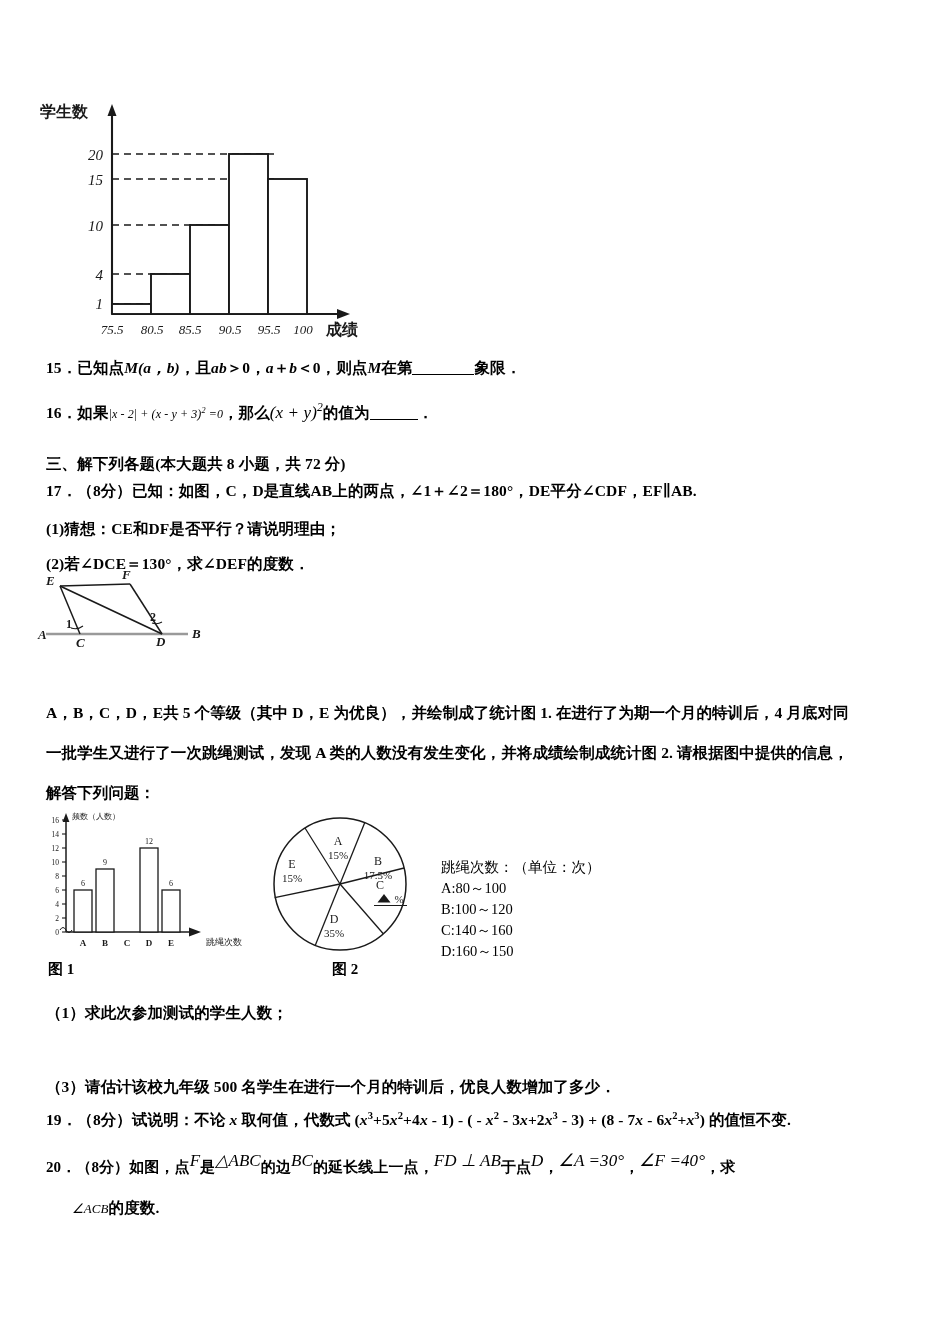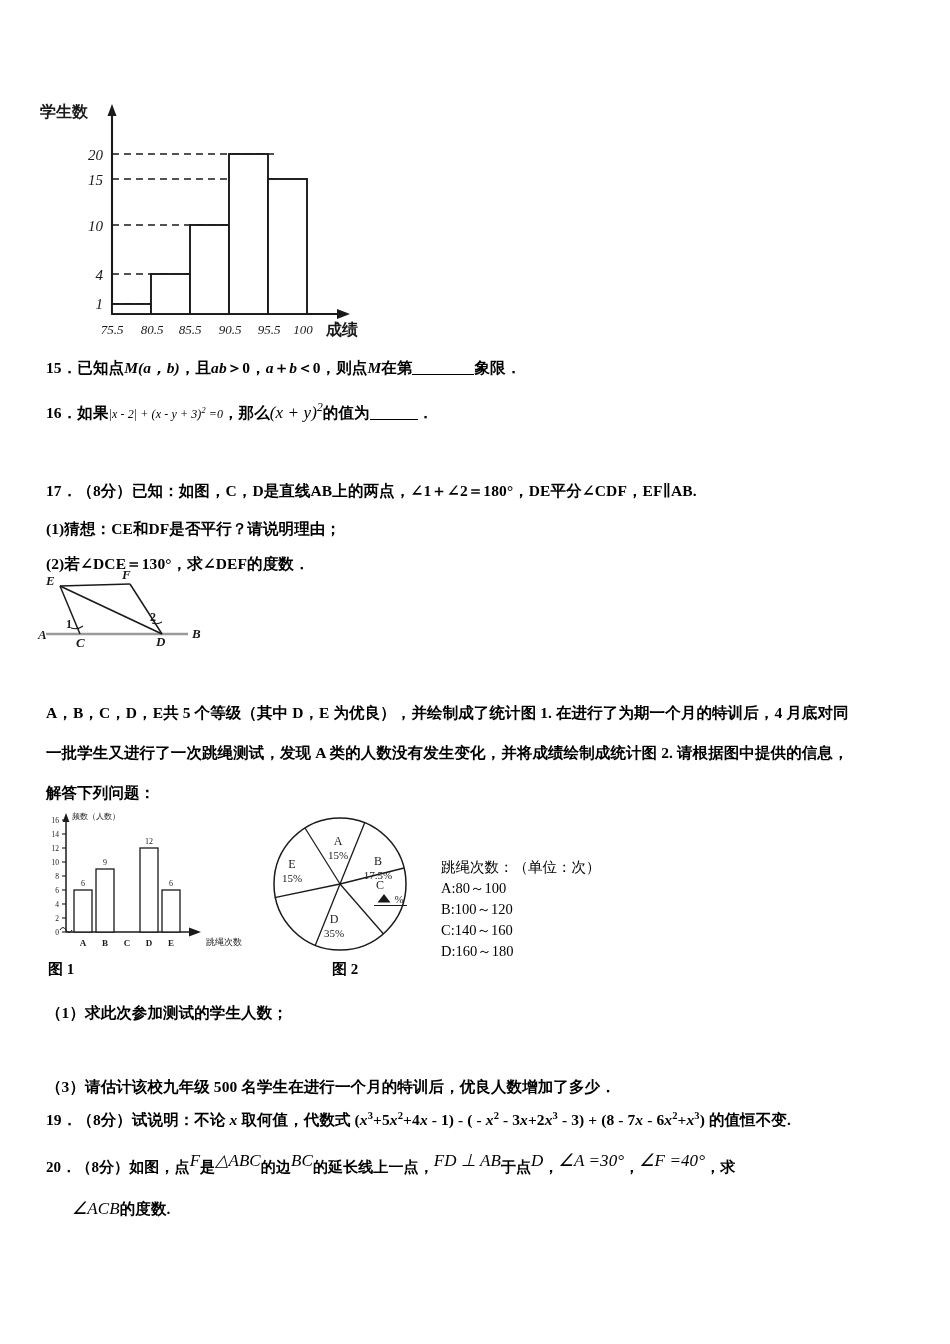--- a/index.html
+++ b/index.html
@@ -163,20 +163,21 @@
   </div>
 
   <div class="txt" style="left:46px; top:358px;">
     <span class="qnum">15．</span><span class="bold">已知点</span><span class="bold ital">M(a，b)</span><span class="bold">，且</span><span class="bold ital">ab</span><span class="bold">＞0，</span><span class="bold ital">a</span><span class="bold">＋</span><span class="bold ital">b</span><span class="bold">＜0，则点</span><span class="bold ital">M</span><span class="bold">在第</span><span class="blank-long"></span><span class="bold">象限．</span>
   </div>
 
   <div class="txt" style="left:46px; top:400px;">
     <span class="qnum">16．</span><span class="bold">如果</span><span class="mathi" style="font-size:12px;">|<i>x</i> - 2| + (<i>x</i> - <i>y</i> + 3)<sup>2</sup> =0</span><span class="bold">，那么</span><span class="mathi" style="font-size:17px;">(<i>x</i> + <i>y</i>)<sup>2</sup></span><span class="bold">的值为</span><span class="blank-mid"></span><span class="bold">．</span>
   </div>
 
+  <div class="txt sec-head" style="left:46px; top:454px;">三、解下列各题(本大题共 8 小题，共 72 分)</div>
 
   <div class="txt" style="left:46px; top:481px;">
     <span class="qnum">17．</span><span class="bold">（8分）</span><span class="bold">已知：如图，C，D是直线AB上的两点，∠1＋∠2＝180°，DE平分∠CDF，EF∥AB.</span>
   </div>
   <div class="txt bold" style="left:46px; top:519px;">(1)猜想：CE和DF是否平行？请说明理由；</div>
   <div class="txt bold" style="left:46px; top:554px;text-align:right;">(2)若∠DCE＝130°，求∠DEF的度数．</div>
 
   <div class="fig-geo">
     <svg width="200" height="82" viewBox="0 0 200 82">
 
@@ -310,33 +311,33 @@
         <line x1="112" y1="93.5" x2="145" y2="93.5" stroke="#1a1a1a" stroke-width="1.2"></line>
       </g>
     </svg>
   </div>
 
   <div class="pie-legend">
     <div>跳绳次数：（单位：次）</div>
     <div>A:80～100</div>
     <div>B:100～120</div>
     <div>C:140～160</div>
-    <div>D:160～180</div>
+    <div>D:160～150</div>
   </div>
 
   <div class="figcap" style="left:48px; top:960px;">图 1</div>
   <div class="figcap" style="left:332px; top:960px;">图 2</div>
 
   <div class="txt bold" style="left:46px; top:1003px;">（1）求此次参加测试的学生人数；</div>
   <div class="txt bold" style="left:46px; top:1077px;">（3）请估计该校九年级 500 名学生在进行一个月的特训后，优良人数增加了多少．</div>
 
   <div class="txt" style="left:46px; top:1109px;">
     <span class="qnum">19．</span><span class="bold">（8分）</span><span class="bold">试说明：不论 <i>x</i> 取何值，代数式 (<i>x</i><sup>3</sup>+5<i>x</i><sup>2</sup>+4<i>x</i> - 1) - ( - <i>x</i><sup>2</sup> - 3<i>x</i>+2<i>x</i><sup>3</sup> - 3) + (8 - 7<i>x</i> - 6<i>x</i><sup>2</sup>+<i>x</i><sup>3</sup>) 的值恒不变.</span>
   </div>
 
   <div class="txt" style="left:46px; top:1150px; font-size:15px;">
     <span class="qnum">20．</span><span class="bold">（8分）</span><span class="bold">如图，点</span><span class="mathi" style="font-size:17px; vertical-align:6px;">F</span><span class="bold">是</span><span class="mathi" style="font-size:17px; vertical-align:6px;">△ABC</span><span class="bold">的边</span><span class="mathi" style="font-size:17px; vertical-align:6px;">BC</span><span class="bold">的延长线上一点，</span><span class="mathi" style="font-size:17px; vertical-align:6px;">FD ⊥ AB</span><span class="bold">于点</span><span class="mathi" style="font-size:17px; vertical-align:6px;">D</span><span class="bold">，</span><span class="mathi" style="font-size:17px; vertical-align:6px;">∠A =30°</span><span class="bold">，</span><span class="mathi" style="font-size:17px; vertical-align:6px;">∠F =40°</span><span class="bold">，求</span>
   </div>
   <div class="txt" style="left:72px; top:1198px;">
-    <span class="mathi" style="font-size:17px;">∠ACB</span><span class="bold">的度数.</span>
+    <span class="mathi" style="font-size:13px;">∠ACB</span><span class="bold">的度数.</span>
   </div>
 
 </div>
 
 </body></html>

